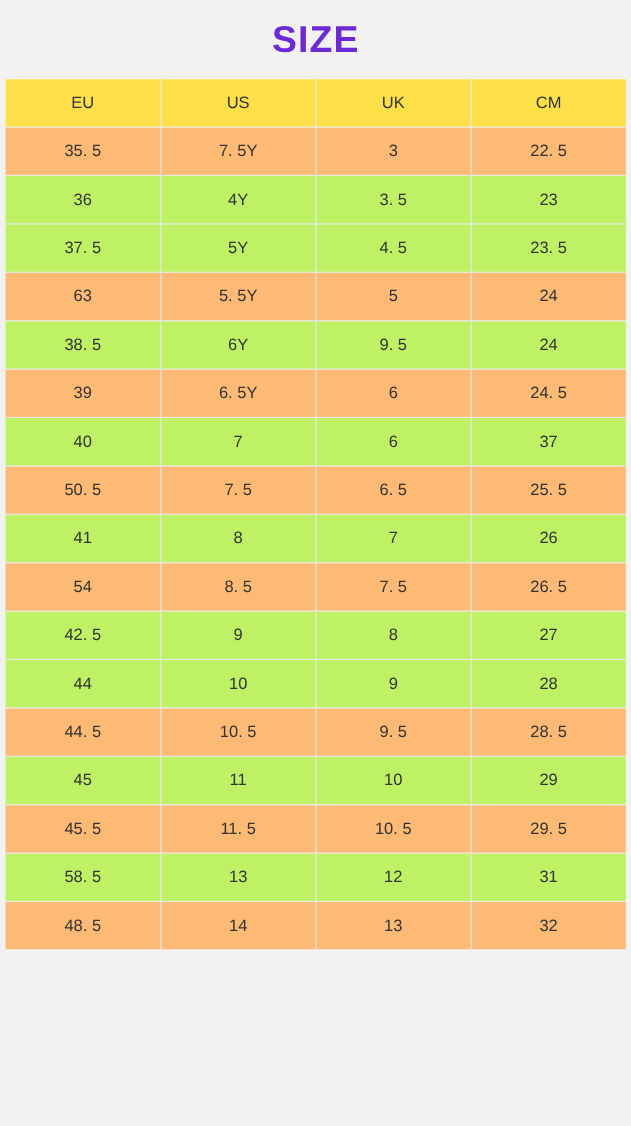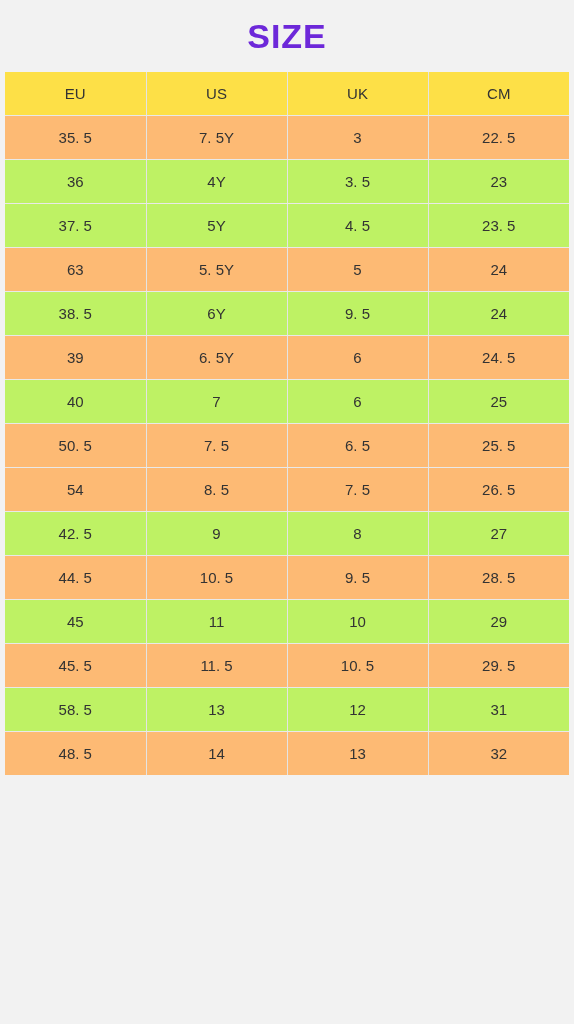--- a/index.html
+++ b/index.html
@@ -145,40 +145,52 @@
           <tr class="row-odd">
             <td>39</td>
             <td>6. 5Y</td>
             <td>6</td>
             <td>24. 5</td>
           </tr>
           <tr class="row-even">
             <td>40</td>
             <td>7</td>
             <td>6</td>
-            <td>25</td>
+            <td>37</td>
           </tr>
           <tr class="row-odd">
             <td>50. 5</td>
             <td>7. 5</td>
             <td>6. 5</td>
             <td>25. 5</td>
           </tr>
+          <tr class="row-even">
+            <td>41</td>
+            <td>8</td>
+            <td>7</td>
+            <td>26</td>
+          </tr>
           <tr class="row-odd">
             <td>54</td>
             <td>8. 5</td>
             <td>7. 5</td>
             <td>26. 5</td>
           </tr>
           <tr class="row-even">
             <td>42. 5</td>
             <td>9</td>
             <td>8</td>
             <td>27</td>
           </tr>
+          <tr class="row-even">
+            <td>44</td>
+            <td>10</td>
+            <td>9</td>
+            <td>28</td>
+          </tr>
           <tr class="row-odd">
             <td>44. 5</td>
             <td>10. 5</td>
             <td>9. 5</td>
             <td>28. 5</td>
           </tr>
           <tr class="row-even">
             <td>45</td>
             <td>11</td>
             <td>10</td>

